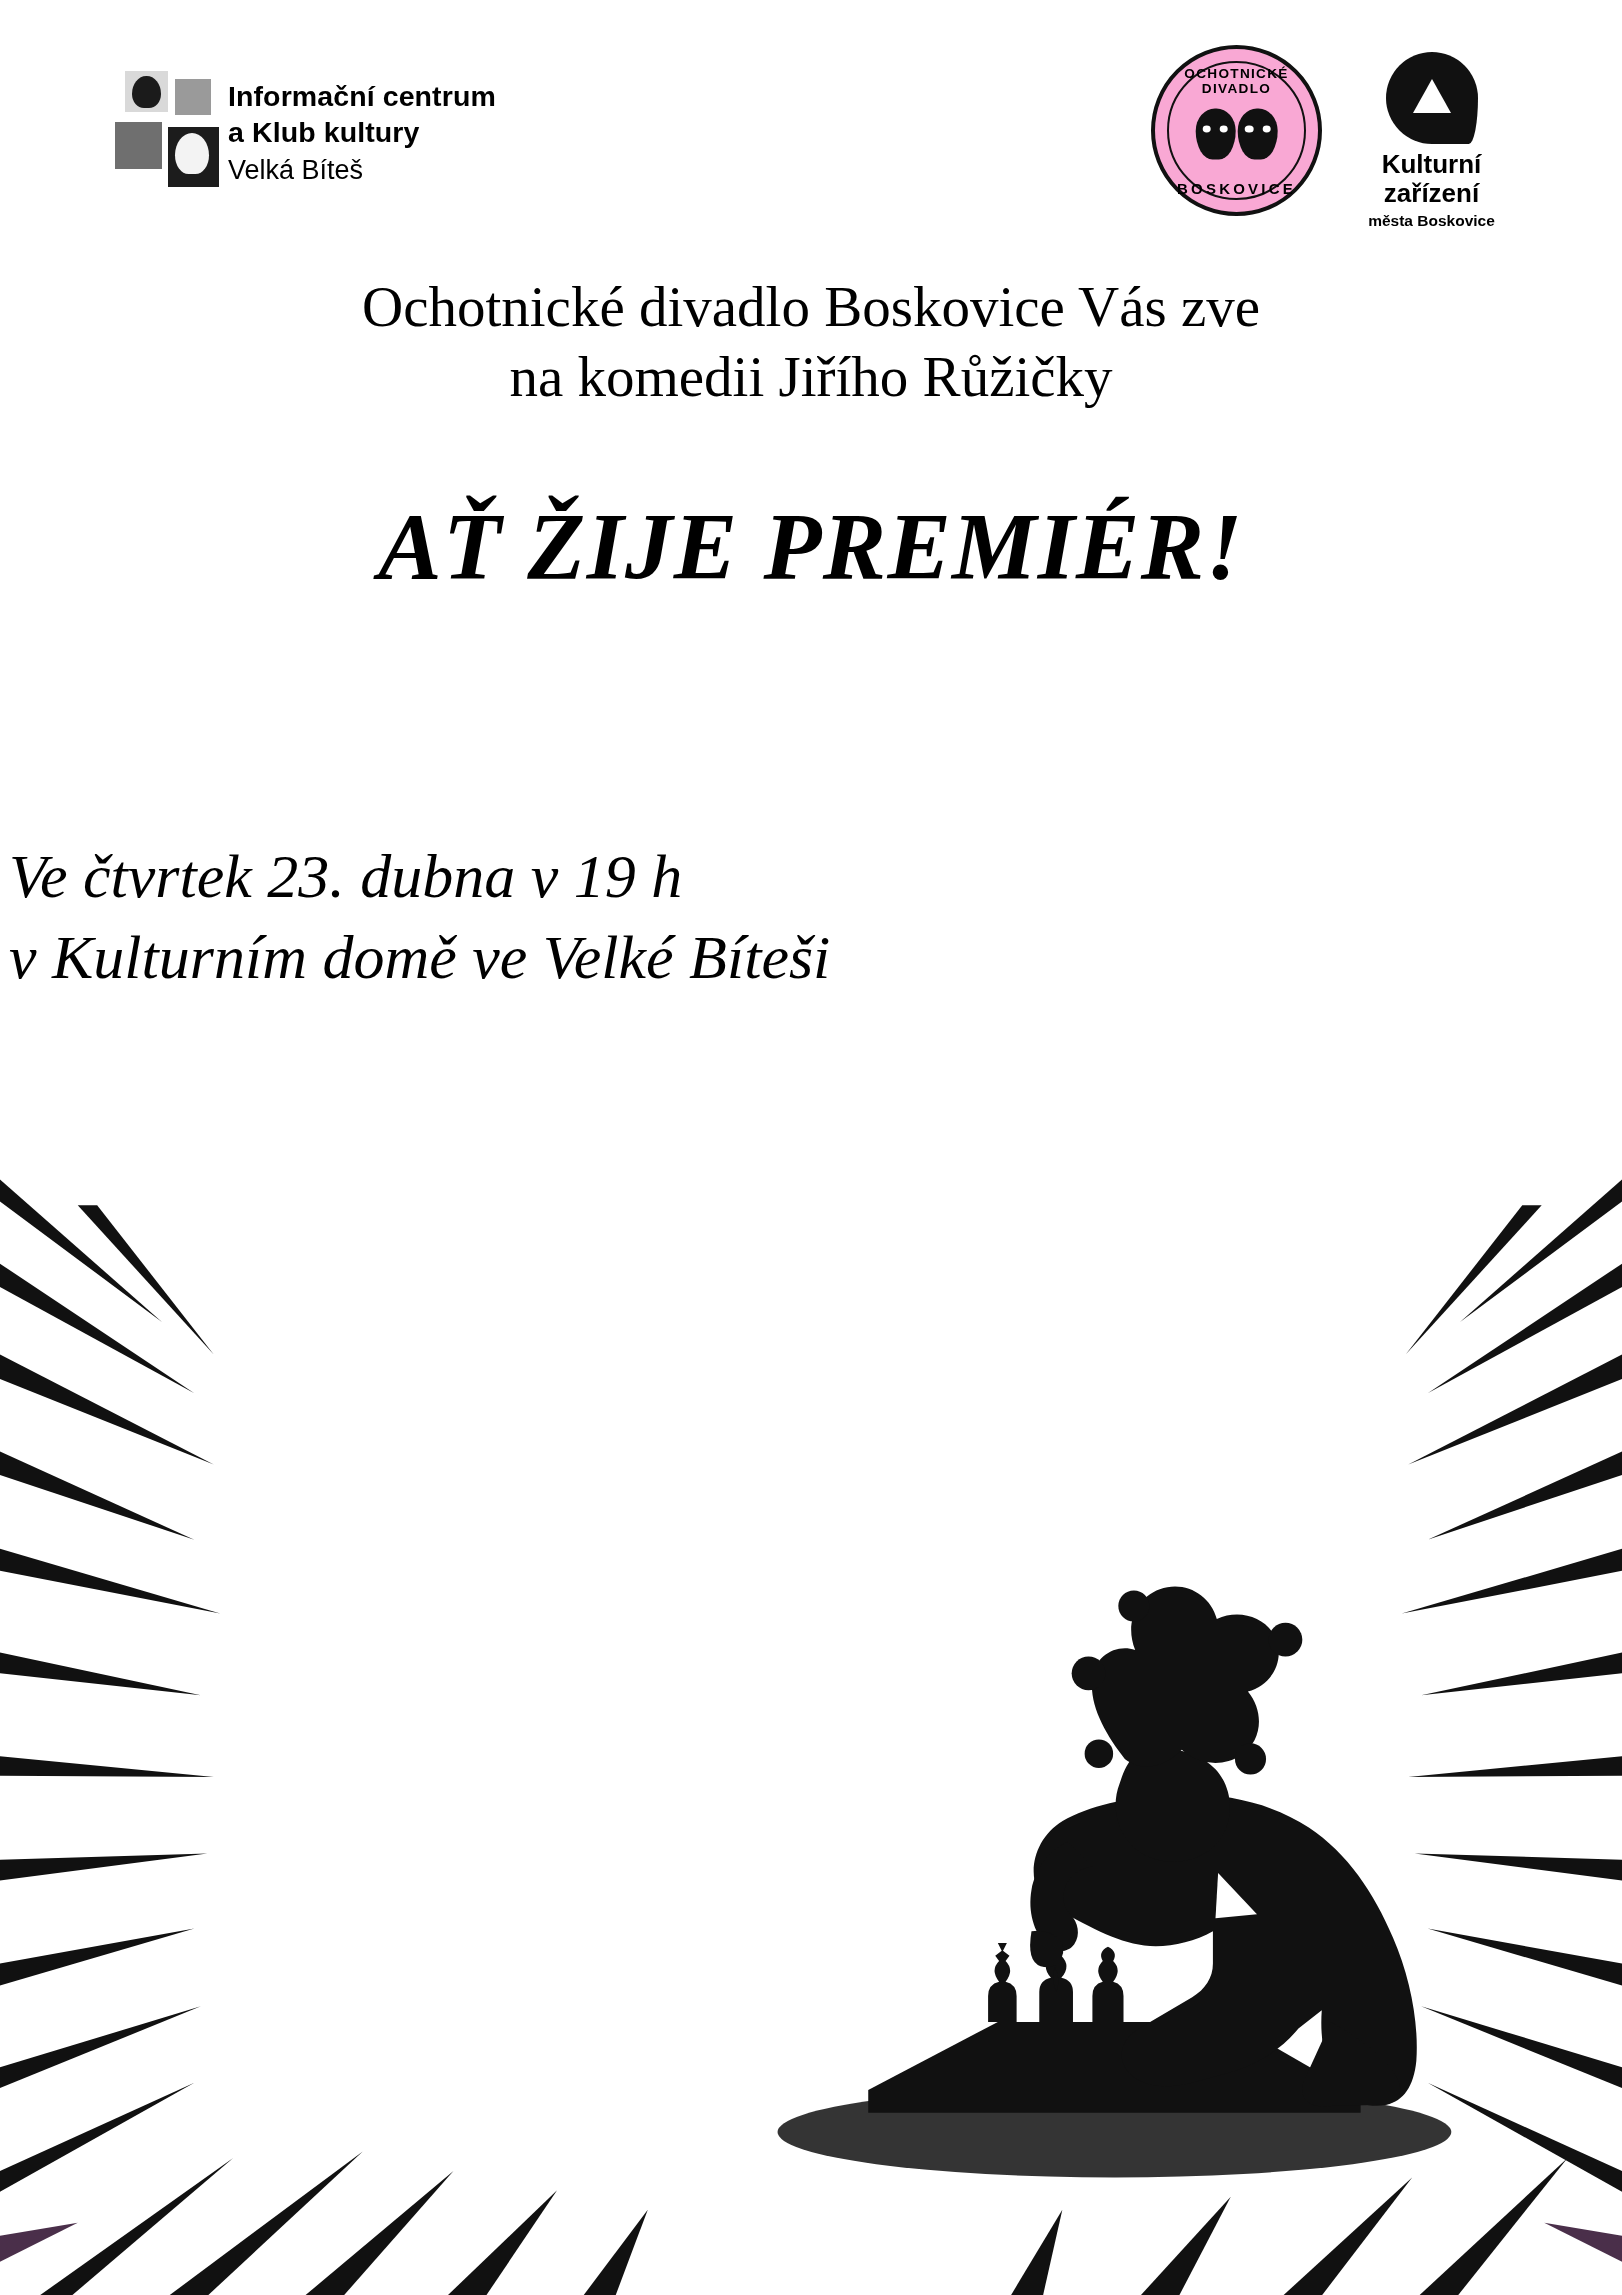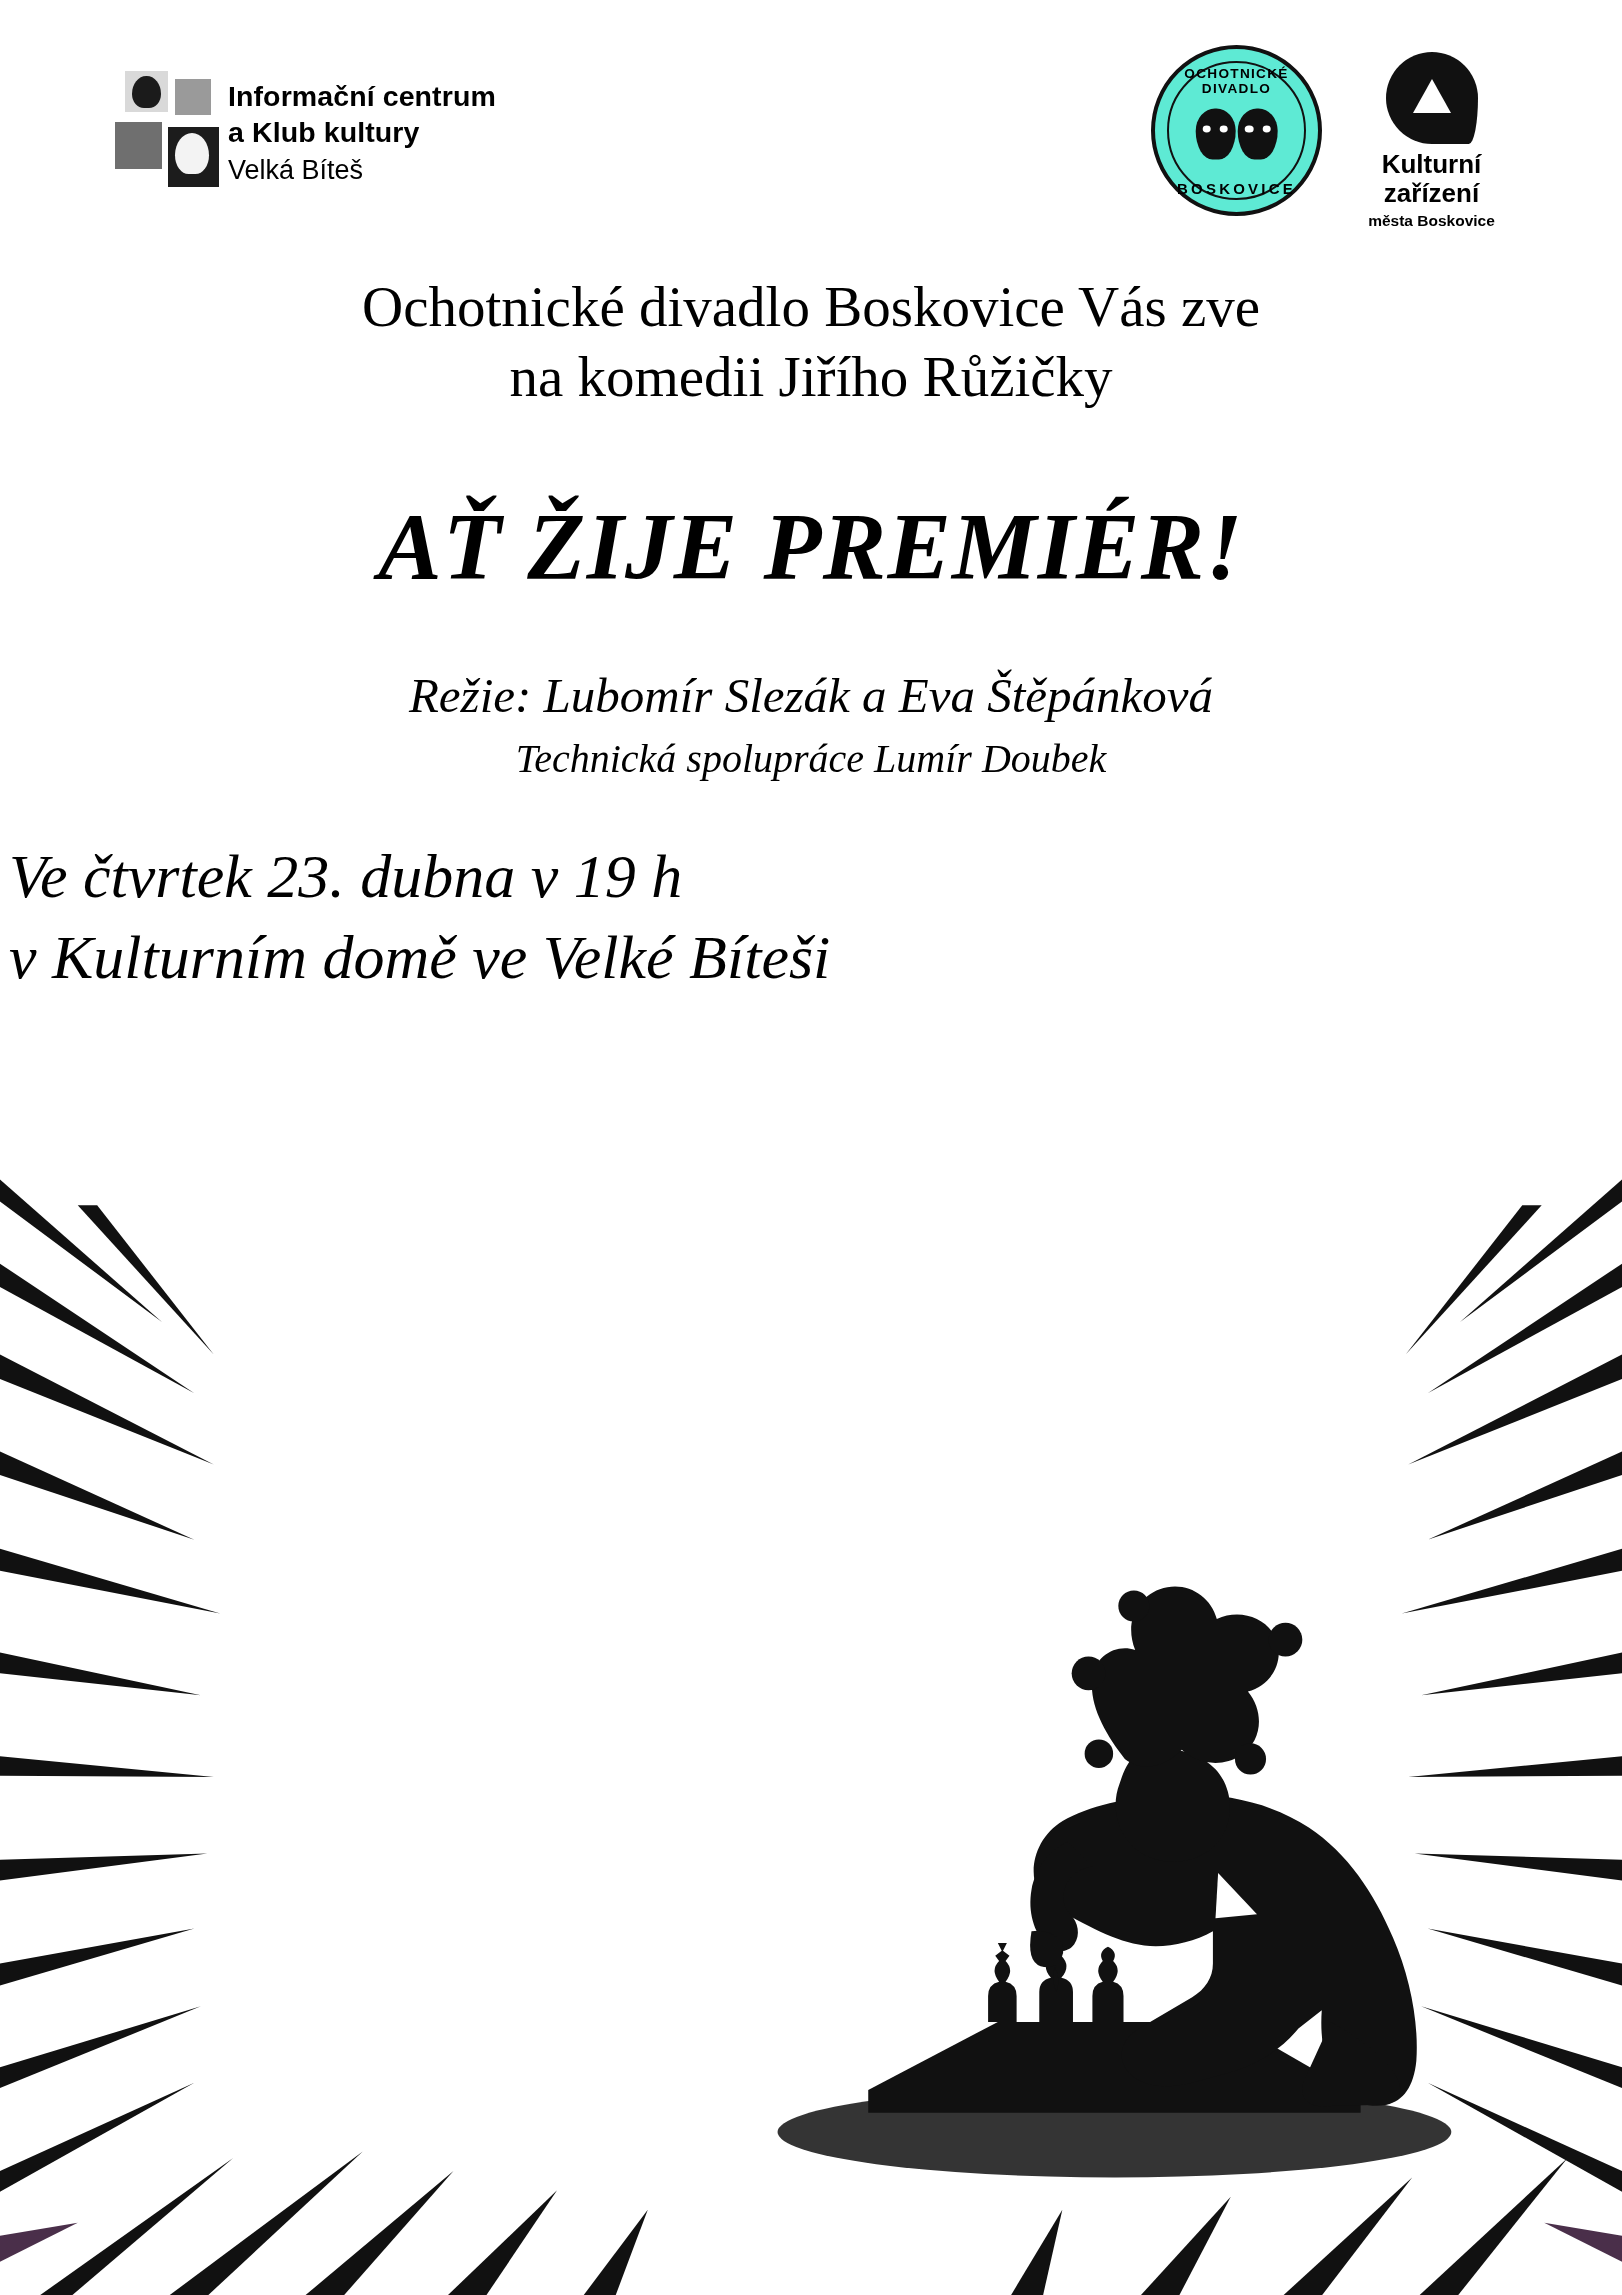--- a/index.html
+++ b/index.html
@@ -78,21 +78,21 @@
     display: flex;
     align-items: flex-start;
     gap: 32px;
   }
   .seal {
     position: relative;
     width: 163px;
     height: 163px;
     border-radius: 50%;
     border: 4.5px solid #111;
-    background: #5eead4;
+    background: #f9a8d4;
   }
   .seal .inner-ring {
     position: absolute;
     left: 11.7px; top: 11.7px; right: 11.7px; bottom: 11.7px;
     border-radius: 50%;
     border: 2.6px solid #111;
   }
   .seal .masks {
     position: absolute;
     left: 50%; top: 52%;
@@ -347,24 +347,20 @@
     </div>
   </div>
 
   <div class="invite">
     <span class="line">Ochotnické divadlo Boskovice Vás zve</span>
     <span class="line">na komedii Jiřího Růžičky</span>
   </div>
 
   <div class="title">AŤ ŽIJE PREMIÉR!</div>
 
-  <div class="credits">
-    <div class="director">Režie: Lubomír Slezák a Eva Štěpánková</div>
-    <div class="technical">Technická spolupráce Lumír Doubek</div>
-  </div>
 
   <div class="when">
     <span class="line">Ve čtvrtek 23. dubna v 19 h</span>
     <span class="line">v Kulturním domě ve Velké Bíteši</span>
   </div>
 
   <div class="artwork">
     <svg viewBox="0 0 1420 1560" aria-hidden="true">
 
       <ellipse cx="740" cy="1460" rx="520" ry="70" fill="#111111" opacity="0.85"></ellipse>

